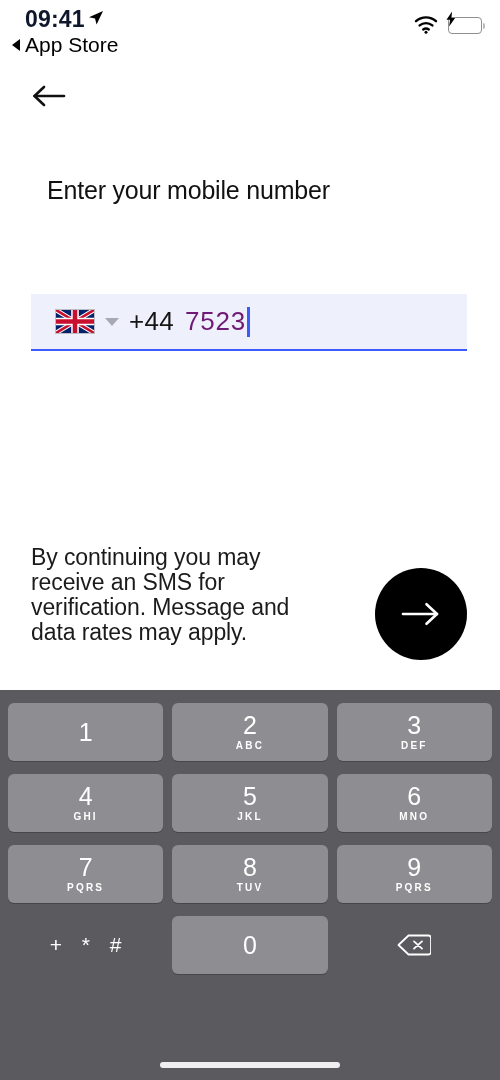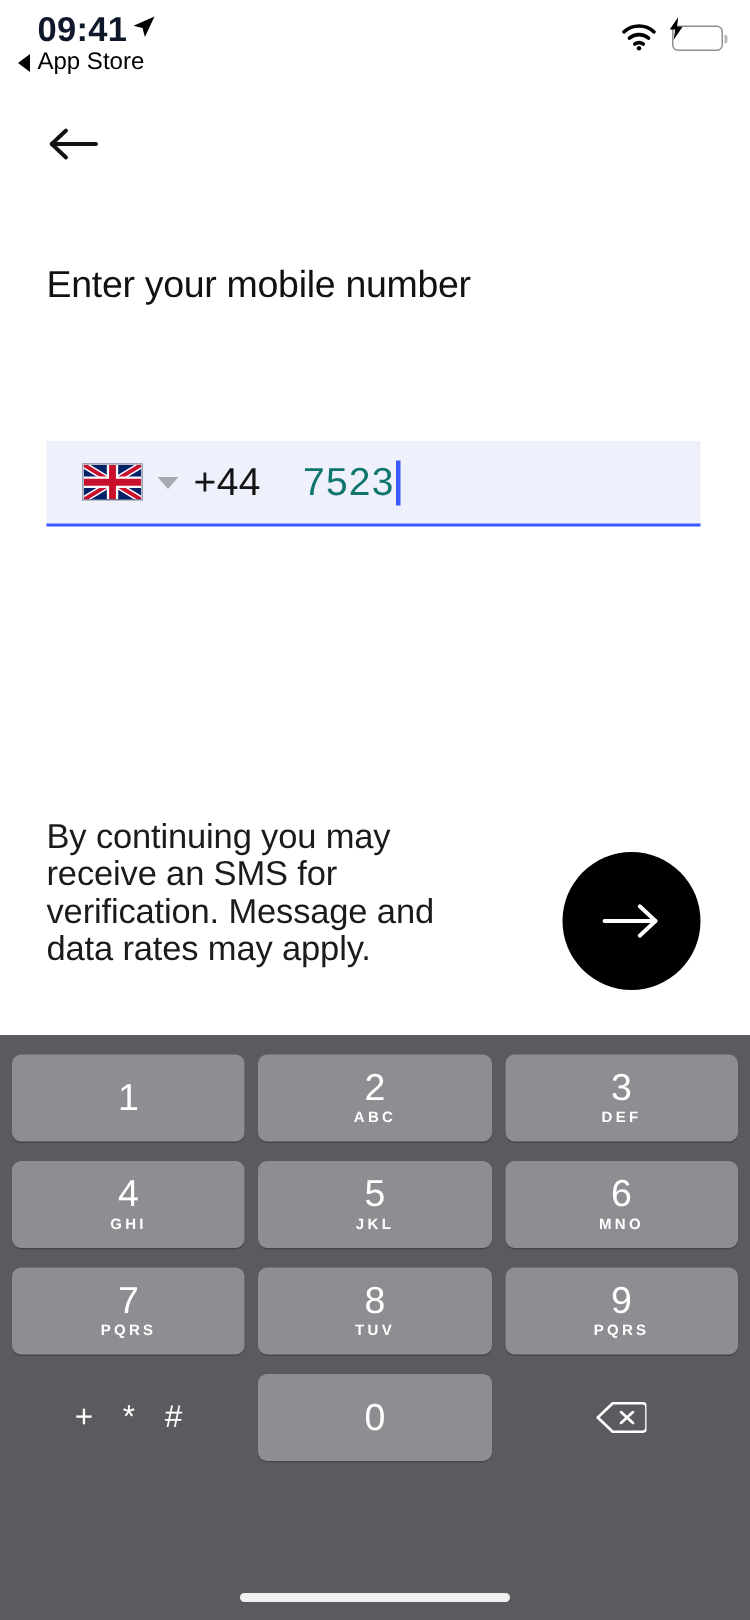--- a/index.html
+++ b/index.html
@@ -20,21 +20,21 @@
     position:absolute; left:25px; top:6px;
     font-size:23px; font-weight:bold; color:#0f172a; letter-spacing:0.2px;
   }
   .sb-loc {
     position:absolute; left:88px; top:10px;
     width:16px; height:16px; color:#000;
   }
   .sb-back {
     position:absolute; left:12px; top:33px;
     display:flex; align-items:center; gap:5px;
-    font-size:16px; color:#000; font-weight:400;
+    font-size:21px; color:#000; font-weight:400;
   }
   .sb-back .tri {
     width:0; height:0;
     border-top:6px solid transparent;
     border-bottom:6px solid transparent;
     border-right:8px solid #000;
     display:inline-block;
   }
   .sb-right {
     position:absolute; right:18px; top:16px;
@@ -59,21 +59,21 @@
   }
 
   
   .navback {
     position:absolute; left:28px; top:76px;
     width:42px; height:40px; display:flex; align-items:center; justify-content:center;
   }
 
   
   .title {
-    position:absolute; left:31px; top:176px;
+    position:absolute; left:47px; top:176px;
     font-size:25px; font-weight:400; color:#111; letter-spacing:-0.2px;
     white-space:nowrap;
   }
 
   
   .field {
     position:absolute; left:31px; top:294px;
     width:436px; height:57px;
     background:#eef0fb;
     border-bottom:2.5px solid #3d5afe;
@@ -89,21 +89,21 @@
     width:0; height:0; margin-left:10px; flex:none;
     border-left:7px solid transparent;
     border-right:7px solid transparent;
     border-top:8px solid #a9a9b2;
   }
   .dial {
     margin-left:10px; font-size:26px; color:#141414; font-weight:400;
     letter-spacing:0.3px; white-space:nowrap;
   }
   .number {
-    margin-left:28px; font-size:26px; color:#0f766e; font-weight:400;
+    margin-left:11px; font-size:26px; color:#701a75; font-weight:400;
     letter-spacing:0.8px; white-space:nowrap;
   }
   .caret {
     width:2.5px; height:30px; background:#3d5afe; margin-left:1px; flex:none;
   }
 
   
   .disclaimer {
     position:absolute; left:31px; top:545px; width:300px;
     font-size:23px; line-height:25px; color:#1b1b1b; letter-spacing:-0.1px;

